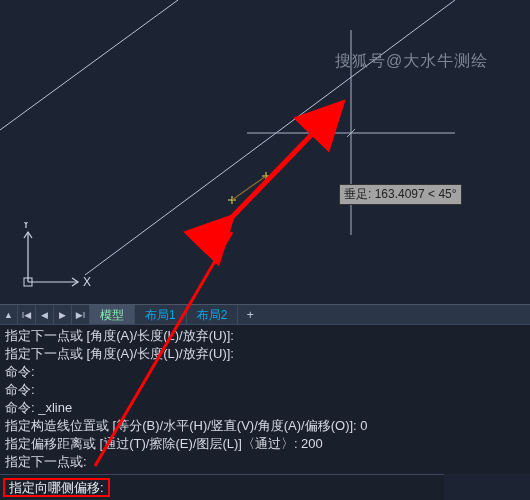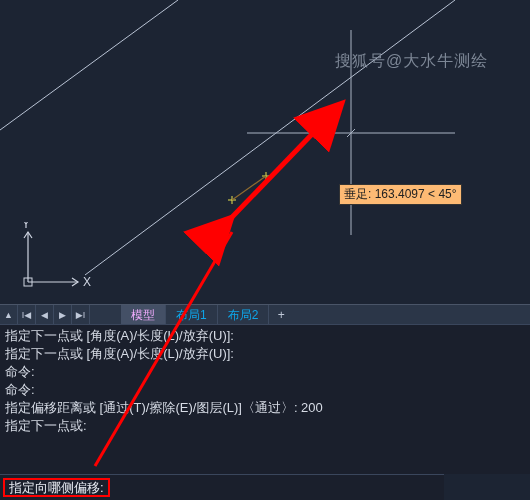--- a/index.html
+++ b/index.html
@@ -15,21 +15,21 @@
   .viewport {
     position: absolute;
     left: 0; top: 0;
     width: 530px; height: 305px;
     background: #1c2433;
   }
   .viewport svg { display: block; }
   .tooltip {
     position: absolute;
     left: 339px; top: 184px;
-    background: #fdba74;
+    background: #a3a3a3;
     border: 1px solid #333;
     color: #222;
     padding: 1px 4px;
     font-size: 12px;
     white-space: nowrap;
   }
   .watermark {
     position: absolute;
     top: 51px; left: 335px;
     color: #7d8796;
@@ -61,22 +61,21 @@
   .tab {
     padding: 2px 10px 0 10px;
     border-right: 1px solid #3d4a60;
     color: #0ea5e9;
     cursor: pointer;
     font-size: 12px;
     display: flex; align-items: center;
   }
   .tab.active {
     background: #445066;
-    color: #f0abfc;
-    margin-left: 31px;
+    color: #86efac;
   }
   .tab-add {
     width: 24px;
     display: flex; align-items: center; justify-content: center;
     color: #bfc8d8;
     cursor: pointer;
   }
   .cmdlog {
     position: absolute;
     left: 0; top: 324px;
@@ -174,20 +173,22 @@
   <div class="tab">布局1</div>
   <div class="tab">布局2</div>
   <div class="tab-add">+</div>
 </div>
 
 <div class="cmdlog">
   <div>指定下一点或 [角度(A)/长度(L)/放弃(U)]:</div>
   <div>指定下一点或 [角度(A)/长度(L)/放弃(U)]:</div>
   <div>命令:</div>
   <div>命令:</div>
+  <div>命令: _xline</div>
+  <div>指定构造线位置或  [等分(B)/水平(H)/竖直(V)/角度(A)/偏移(O)]: 0</div>
   <div>指定偏移距离或 [通过(T)/擦除(E)/图层(L)]〈通过〉: 200</div>
   <div>指定下一点或:</div>
 </div>
 
 <div class="cmdline-row">
   <span class="cmd-prompt">指定向哪侧偏移:</span>
   <input class="cmd-input" value="" style="">
 </div>
 
 <svg class="red-arrow-overlay" width="530" height="500">

